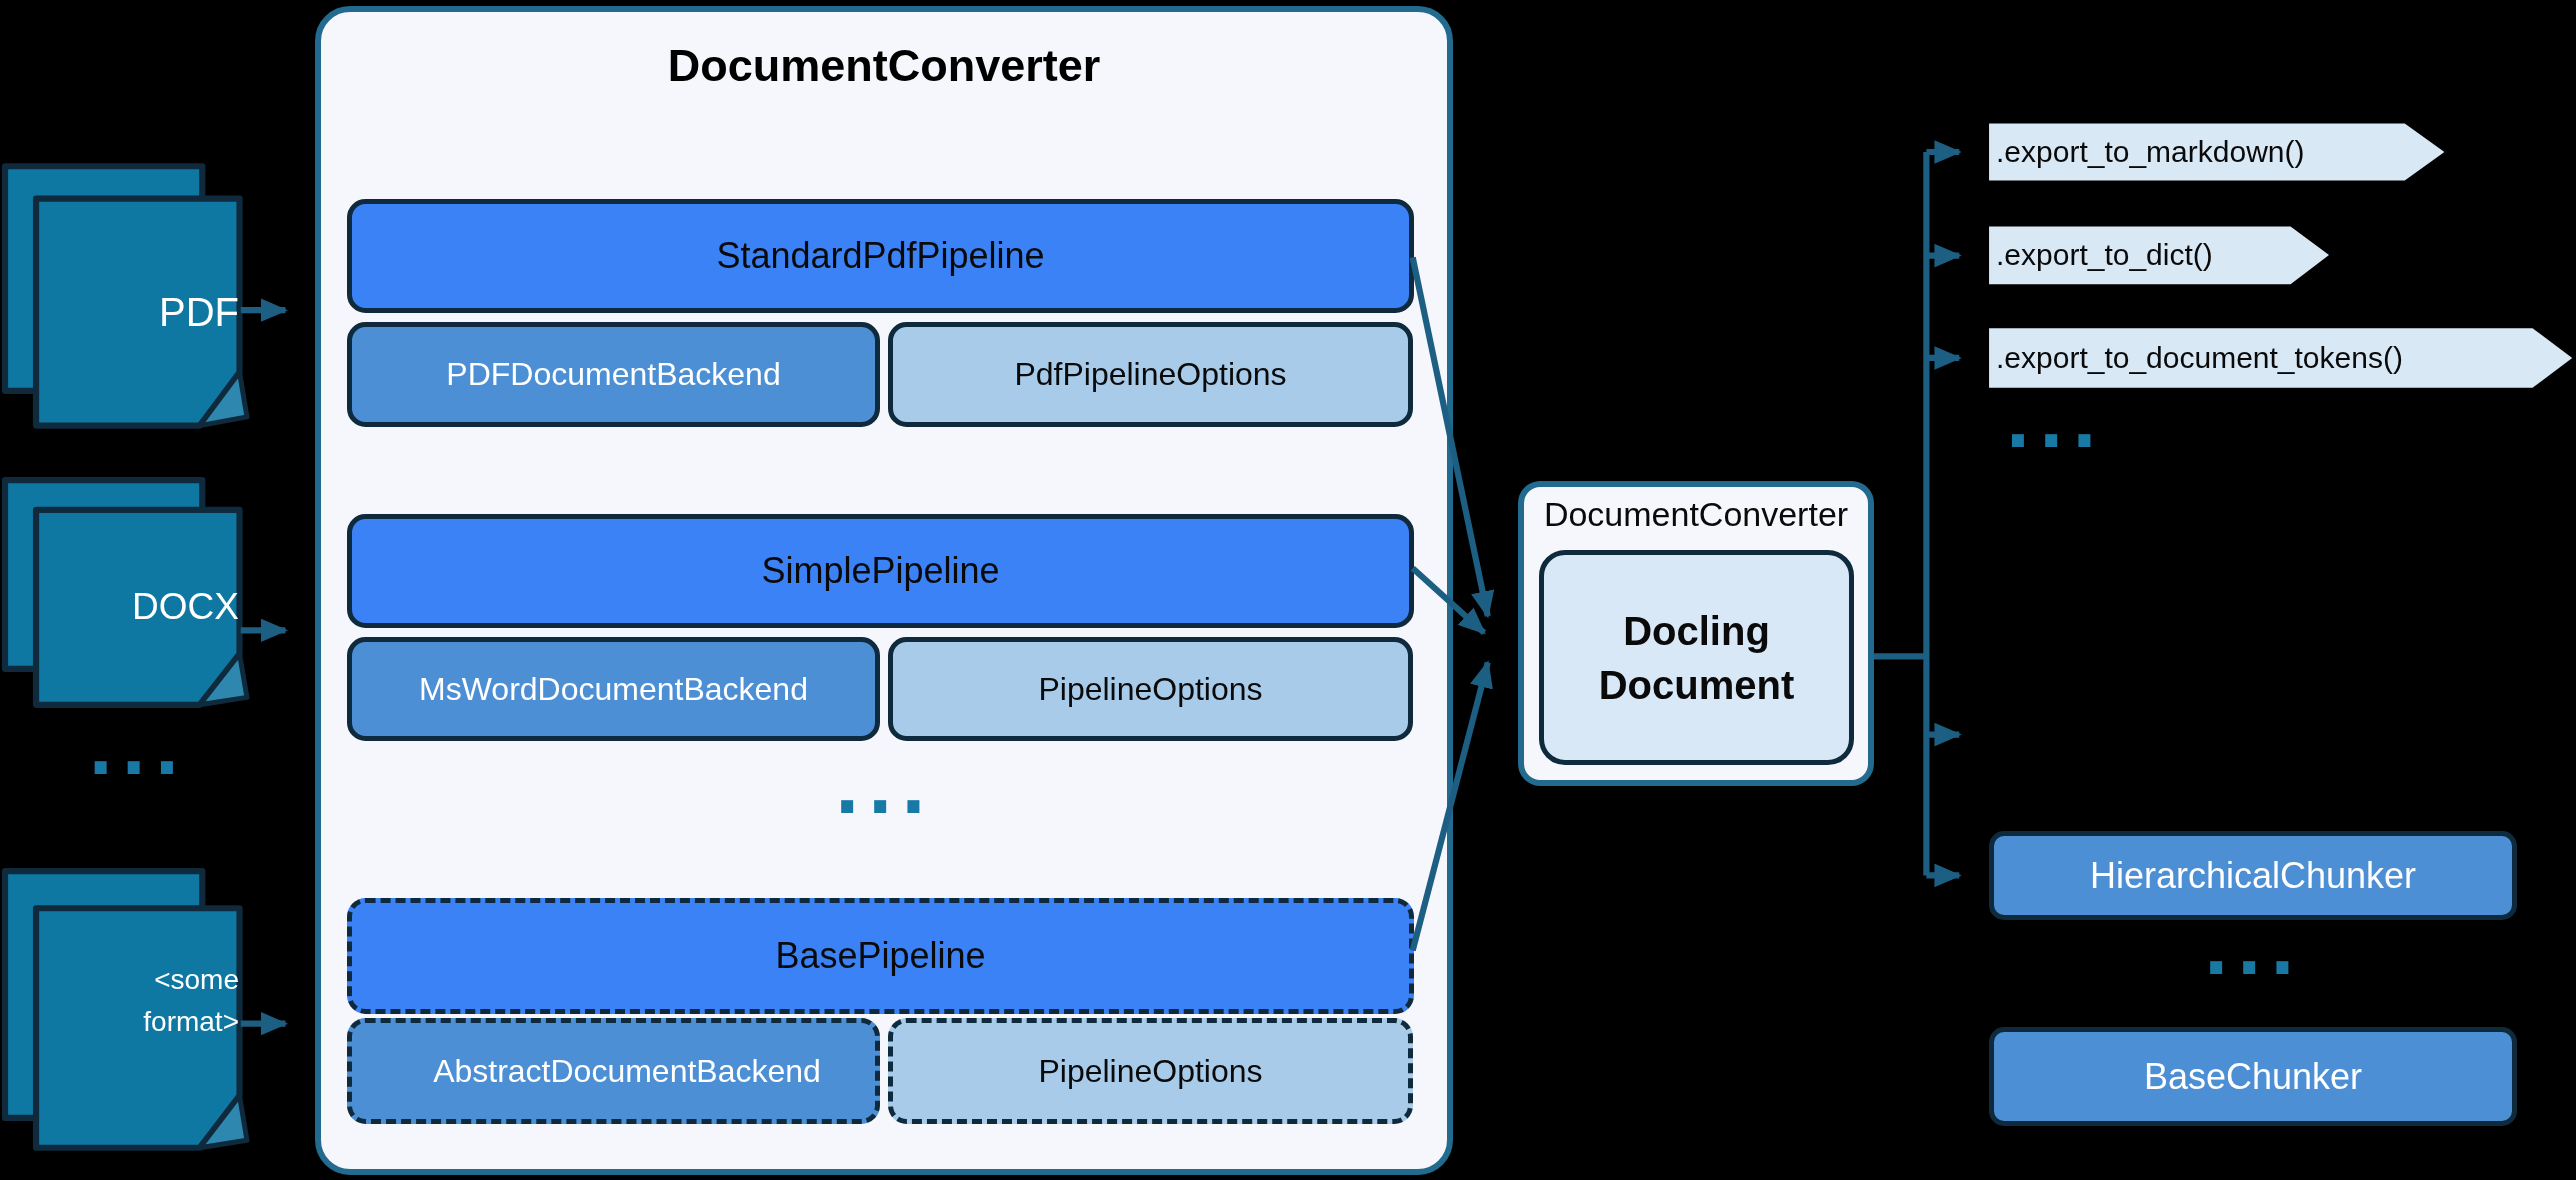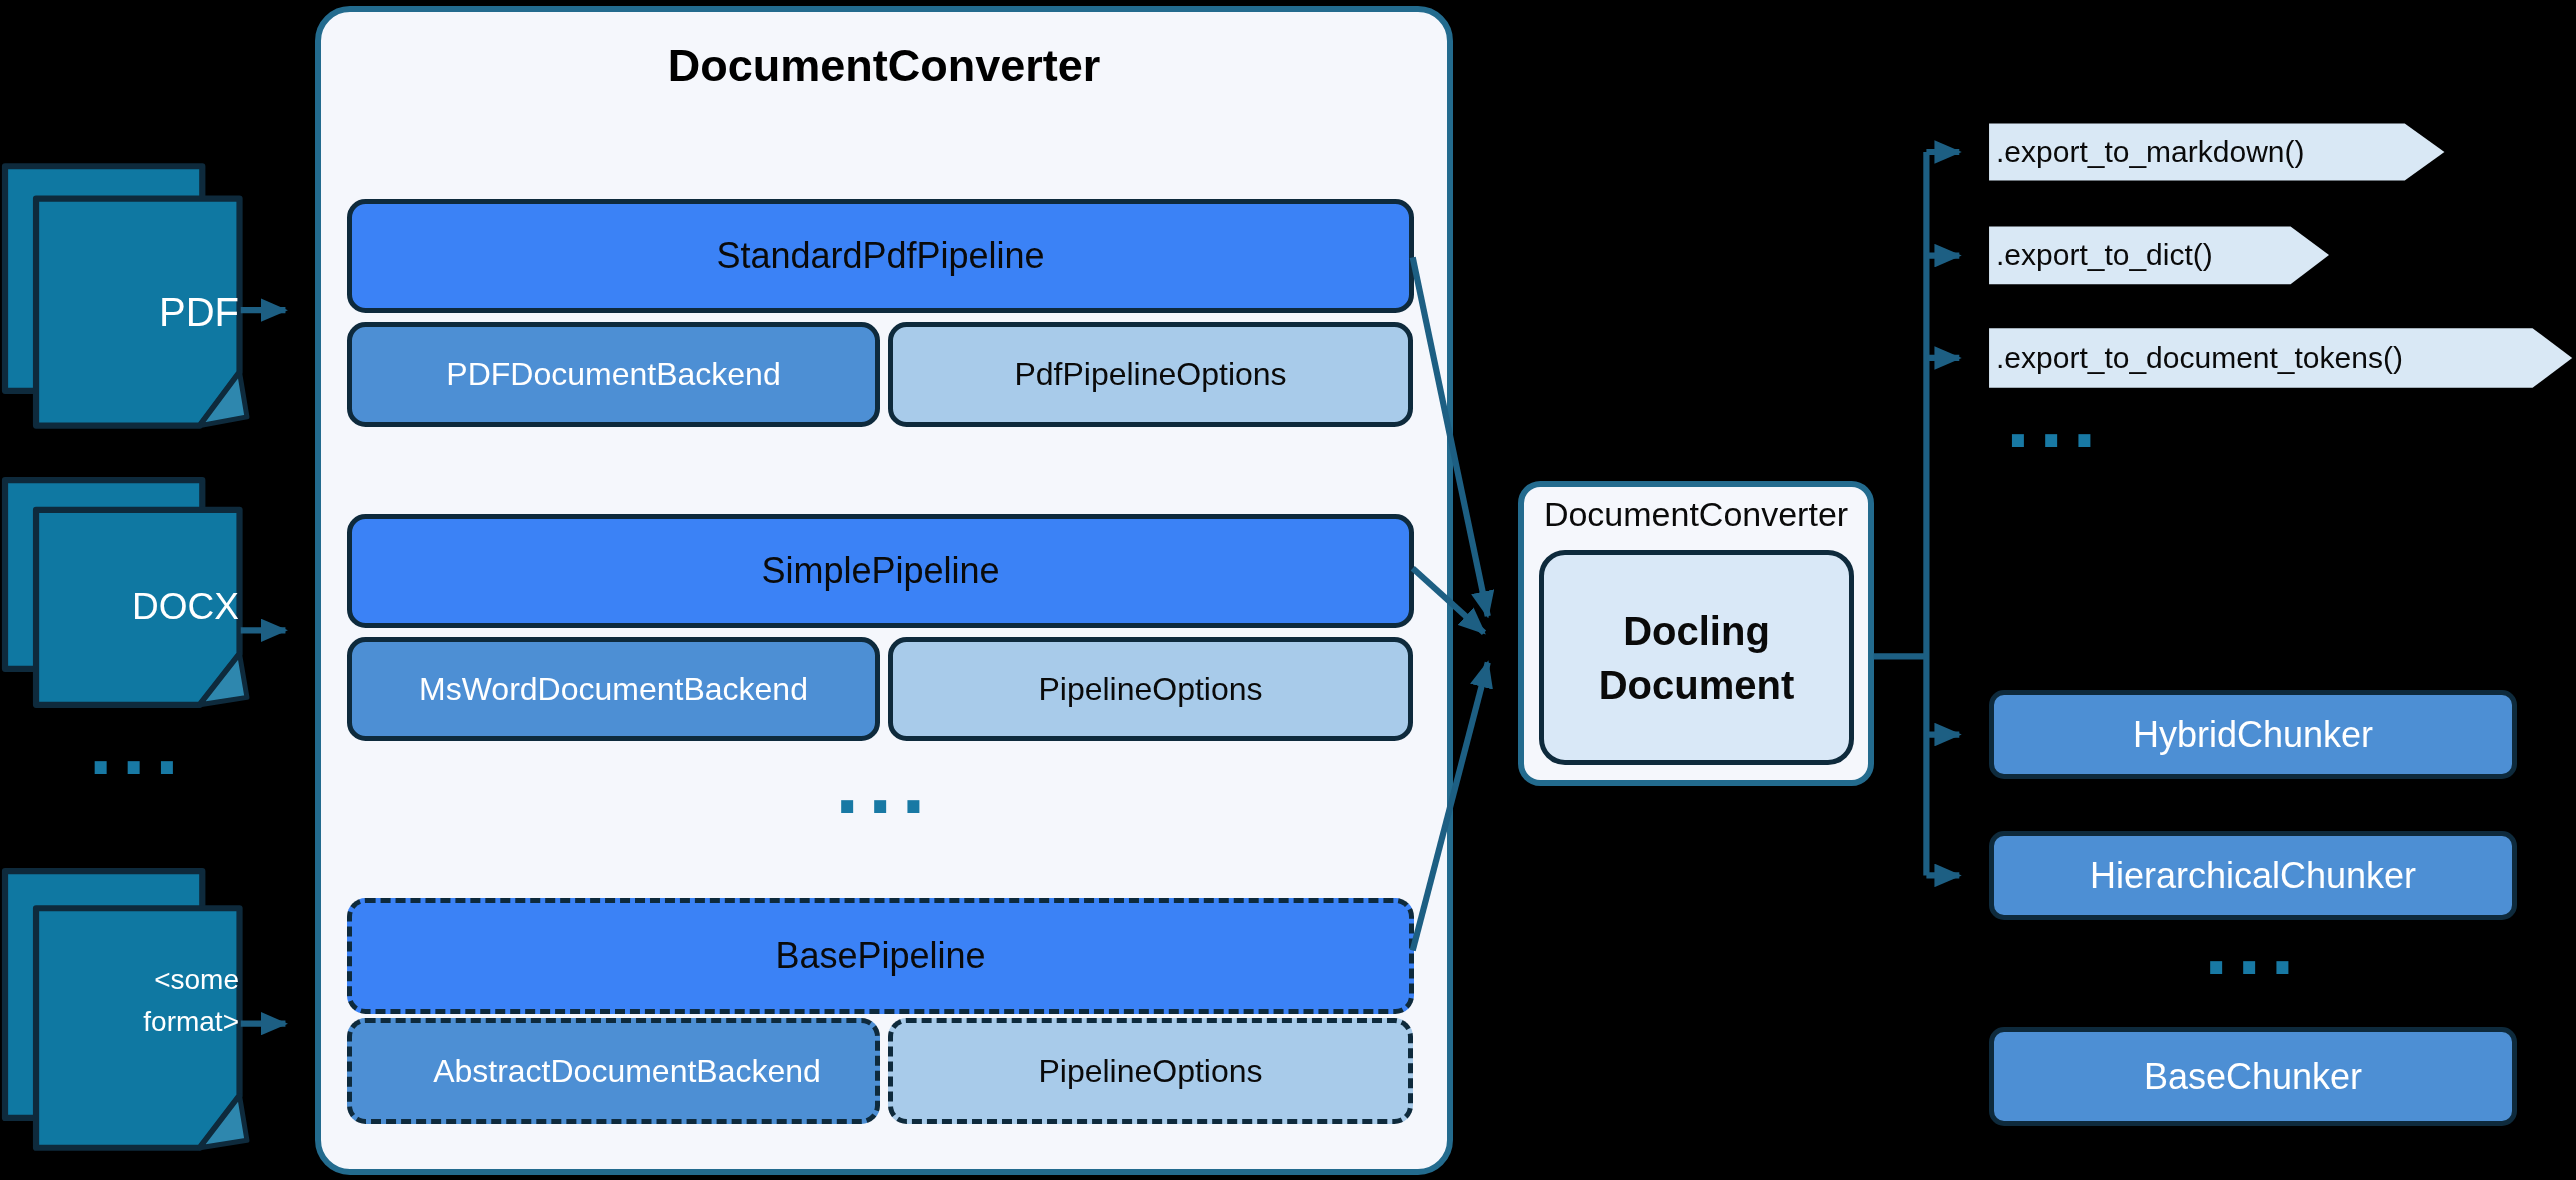--- a/index.html
+++ b/index.html
@@ -66,23 +66,20 @@
 
   <div class="abs panel" style="left:1518px;top:481px;width:356px;height:305px;border-radius:22.3px;"></div>
   <div class="abs crlabel" style="left:1518px;top:495px;width:356px;">DocumentConverter</div>
   <div class="box docling" style="left:1539px;top:550px;width:315px;height:215px;">
     <div>
       <div>Docling</div>
       <div>Document</div>
     </div>
   </div>
 
-  <div class="box chunker" style="left:1989px;top:690px;width:528px;height:89px;">
-    <span>HybridChunker</span>
-  </div>
   <div class="box chunker" style="left:1989px;top:831px;width:528px;height:89px;">
     <span>HierarchicalChunker</span>
   </div>
   <div class="abs dots" style="left:1989px;top:917px;width:528px;">...</div>
   <div class="box chunker dashed" style="left:1989px;top:1027px;width:528px;height:99px;">
     <span>BaseChunker</span>
   </div>
 
   <svg class="overlay" width="2576" height="1180" viewBox="0 0 4152 1902">
     <defs>

